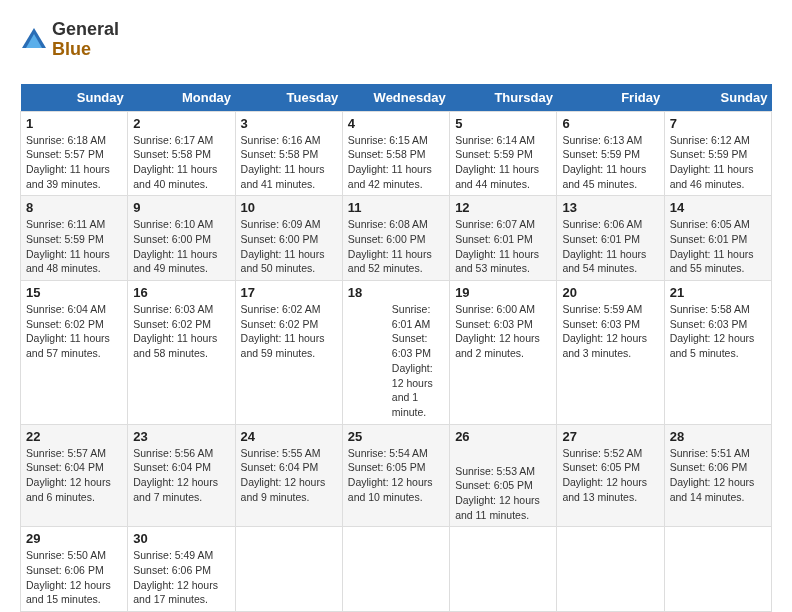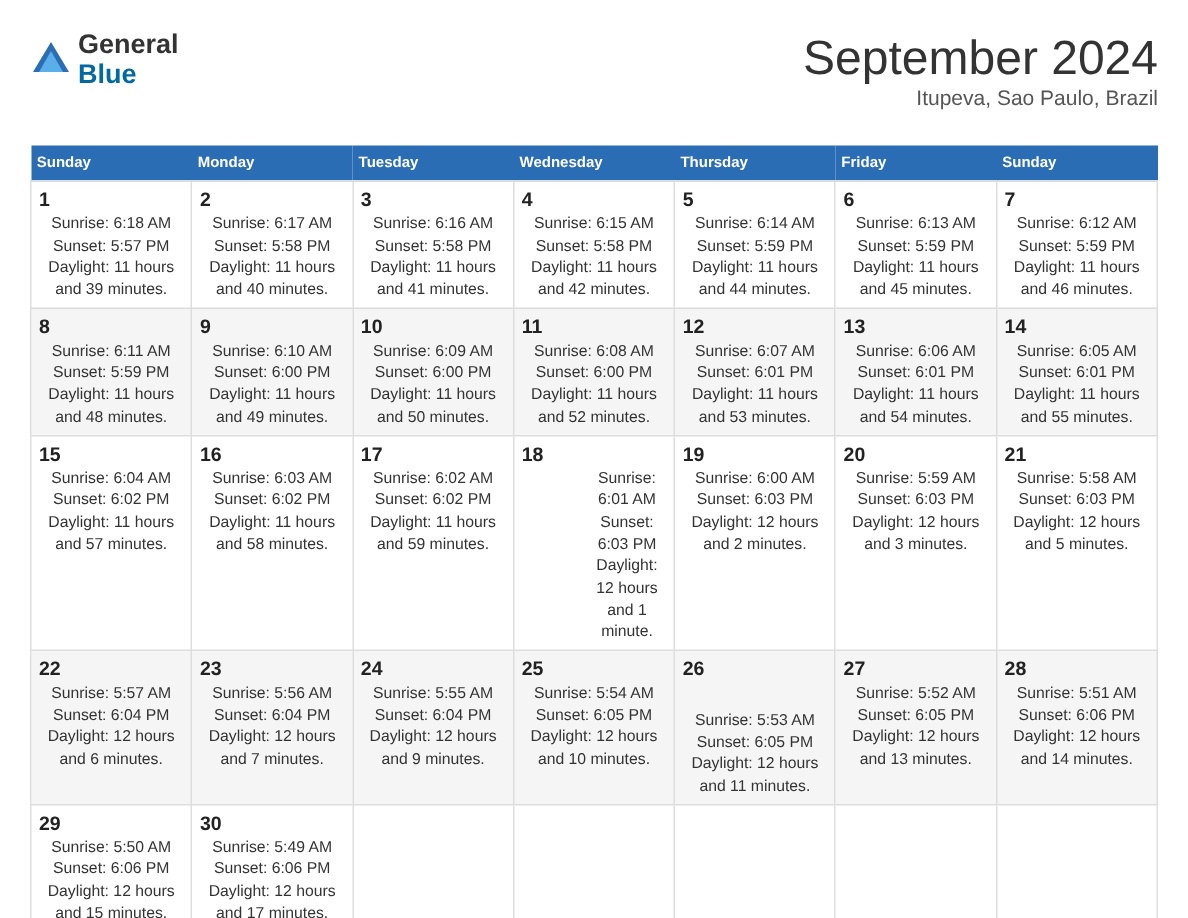--- a/index.html
+++ b/index.html
@@ -26,21 +26,21 @@
       line-height: 1.1;
     }
     .logo-general {
       font-size: 18px;
       font-weight: bold;
       color: #333;
     }
     .logo-blue {
       font-size: 18px;
       font-weight: bold;
-      color: #0369a1;
+      color: #a16207;
     }
     .logo-icon {
       width: 28px;
       height: 28px;
       margin-right: 4px;
     }
     .title-block {
       text-align: right;
     }
     .month-title {
@@ -54,22 +54,22 @@
     }
     table {
       width: 100%;
       border-collapse: collapse;
       font-size: 11px;
     }
     thead tr th {
       background-color: #2a6db5;
       color: #fff;
       padding: 6px 4px;
-      text-align: left;
-      font-size: 10px;
+      text-align: right;
+      font-size: 13px;
       font-weight: bold;
     }
     tbody tr td {
       border: 1px solid #ddd;
       padding: 4px 5px;
       vertical-align: top;
       width: 14.28%;
       min-height: 80px;
       background: #fff;
     }
@@ -80,44 +80,39 @@
       font-size: 13px;
       font-weight: bold;
       color: #222;
       display: block;
       margin-bottom: 2px;
     }
     .day-info {
       font-size: 10.5px;
       color: #333;
       line-height: 1.4;
-      text-align: center;
     }
     .empty-cell {
       background: #fff !important;
     }
   </style>
 </head>
 <body>
 
 <div class="header">
   <div class="logo">
     <svg class="logo-icon" viewBox="0 0 28 28">
       <polygon points="14,2 26,22 2,22" fill="#2a6db5"></polygon>
       <polygon points="14,8 22,22 6,22" fill="#5aaeea"></polygon>
     </svg>
     <div class="logo-text">
       <span class="logo-general">General</span>
       <span class="logo-blue">Blue</span>
     </div>
   </div>
-  <div class="title-block">
-    <div class="month-title">September 2024</div>
-    <div class="location">Itupeva, Sao Paulo, Brazil</div>
-  </div>
 </div>
 
 <table>
   <thead>
     <tr>
     <th>Sunday</th>
         <th>Monday</th>
         <th>Tuesday</th>
         <th>Wednesday</th>
         <th>Thursday</th>

